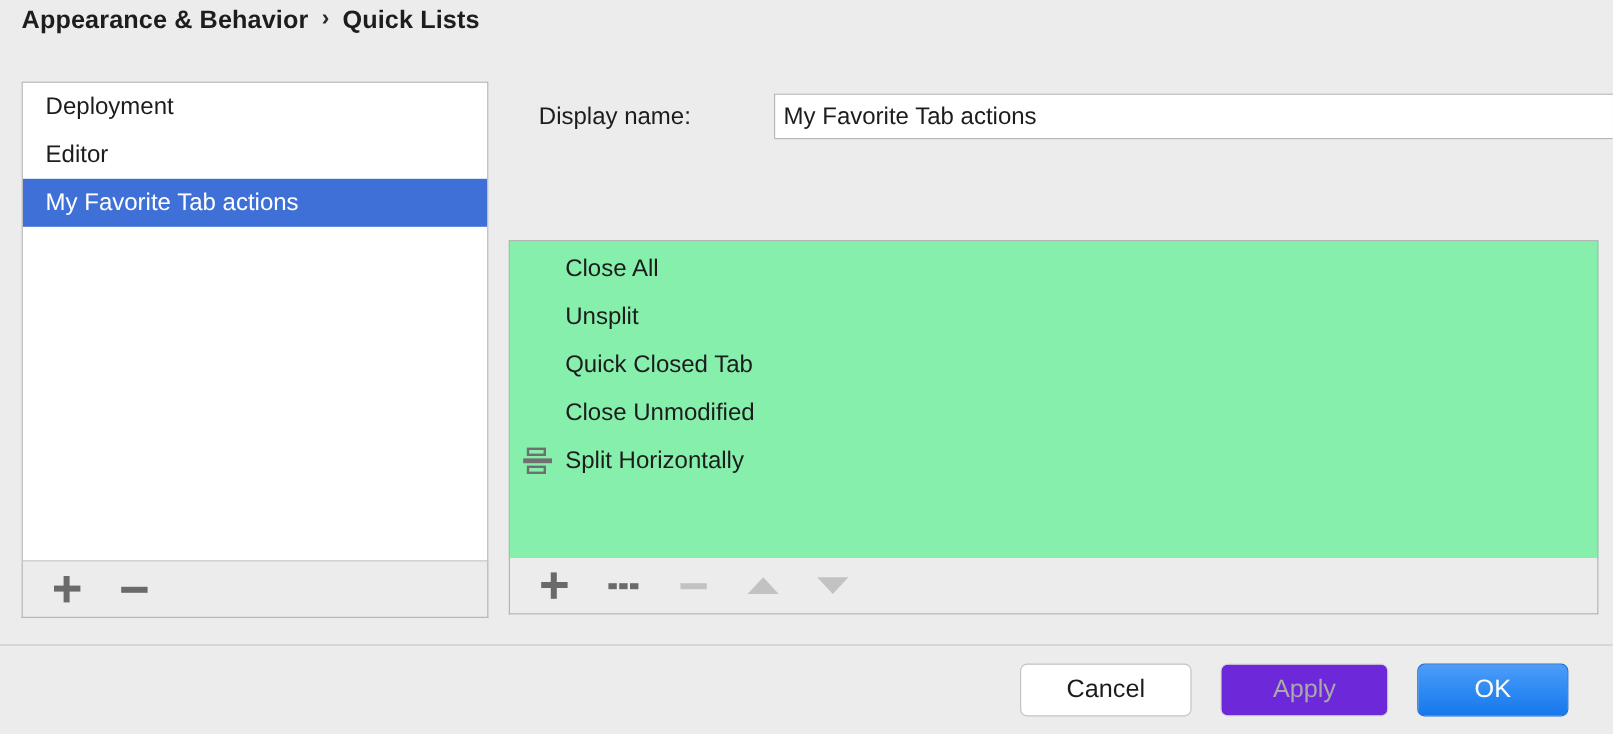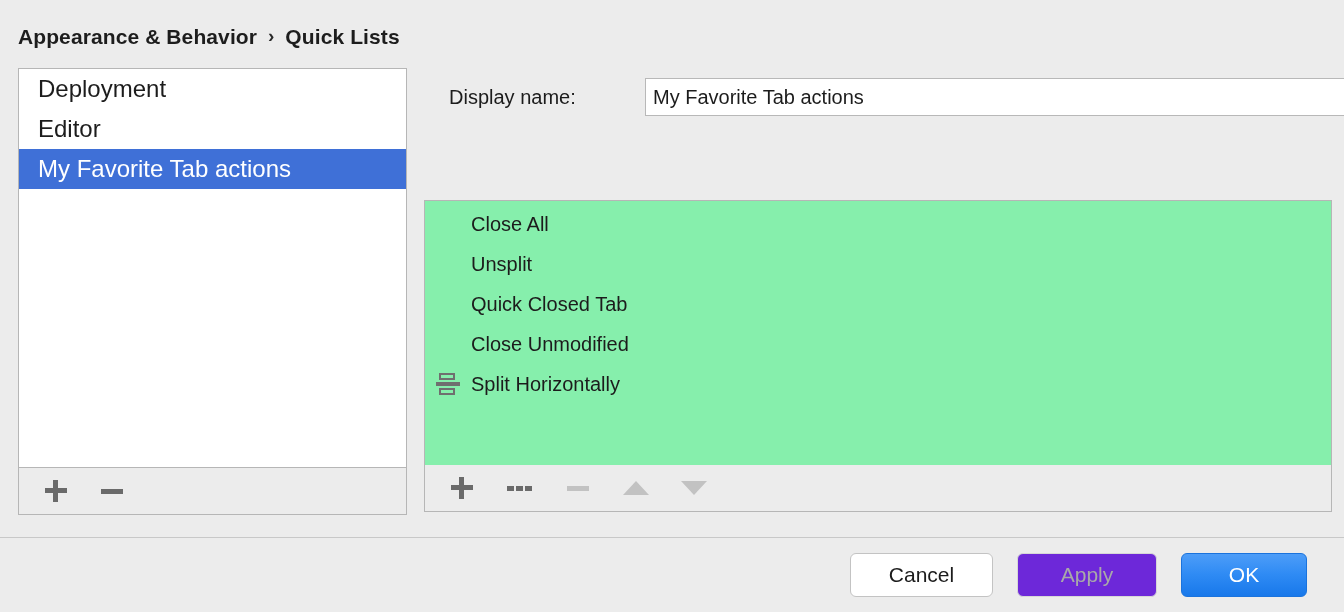--- a/index.html
+++ b/index.html
@@ -13,21 +13,21 @@
     font-family: "Liberation Sans", sans-serif;
     color: #1f1f1f;
     overflow: hidden;
     position: relative;
   }
 
   
   #breadcrumb {
     position: absolute;
     left: 18px;
-    top: 20px;
+    top: 0;
     height: 34px;
     display: flex;
     align-items: center;
     font-size: 21px;
     font-weight: bold;
     color: #1d1d1d;
     white-space: nowrap;
     text-align: center;
   }
   #breadcrumb .crumb { letter-spacing: .1px; }
@@ -56,21 +56,21 @@
     box-sizing: border-box;
     border: 1px solid #b6b6b6;
     background: #ffffff;
     overflow: hidden;
   }
   .list-row {
     height: 40px;
     display: flex;
     align-items: center;
     padding-left: 19px;
-    font-size: 24px;
+    font-size: 20px;
     color: #1c1c1c;
     white-space: nowrap;
   }
   .list-row.selected {
     background: #3f70d7;
     color: #ffffff;
   }
   #left-toolbar {
     flex: 0 0 auto;
     height: 47px;

